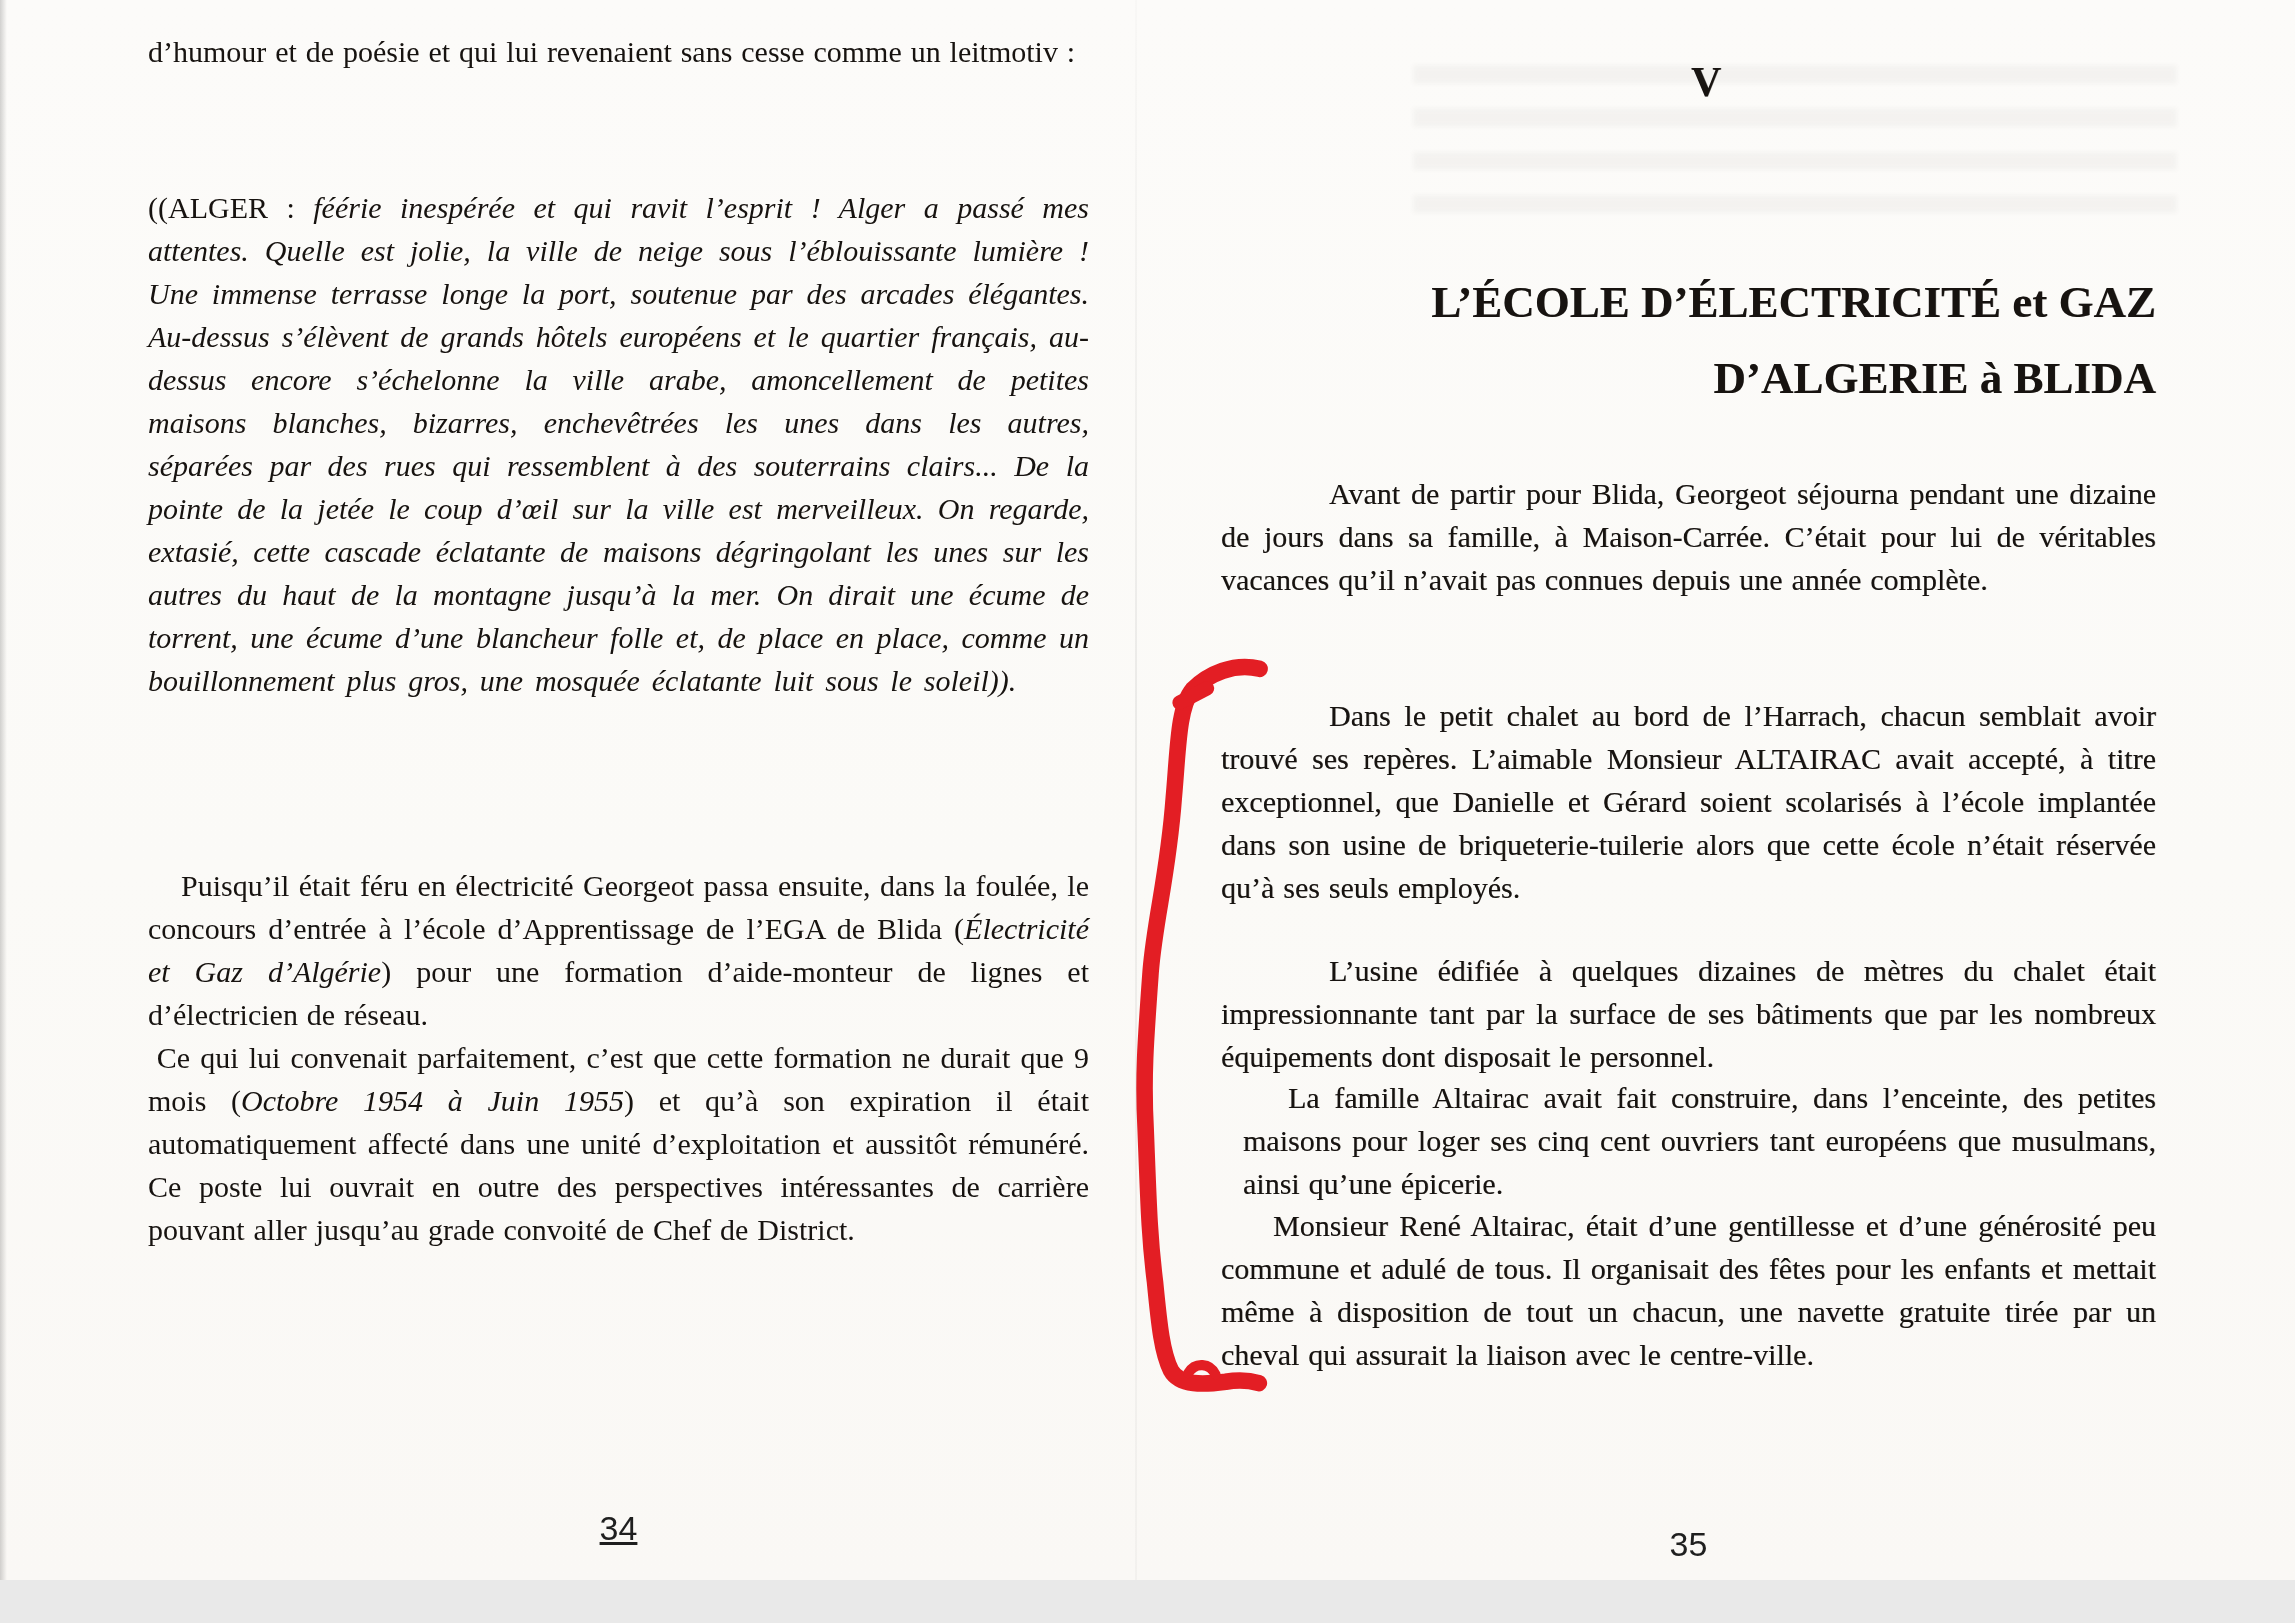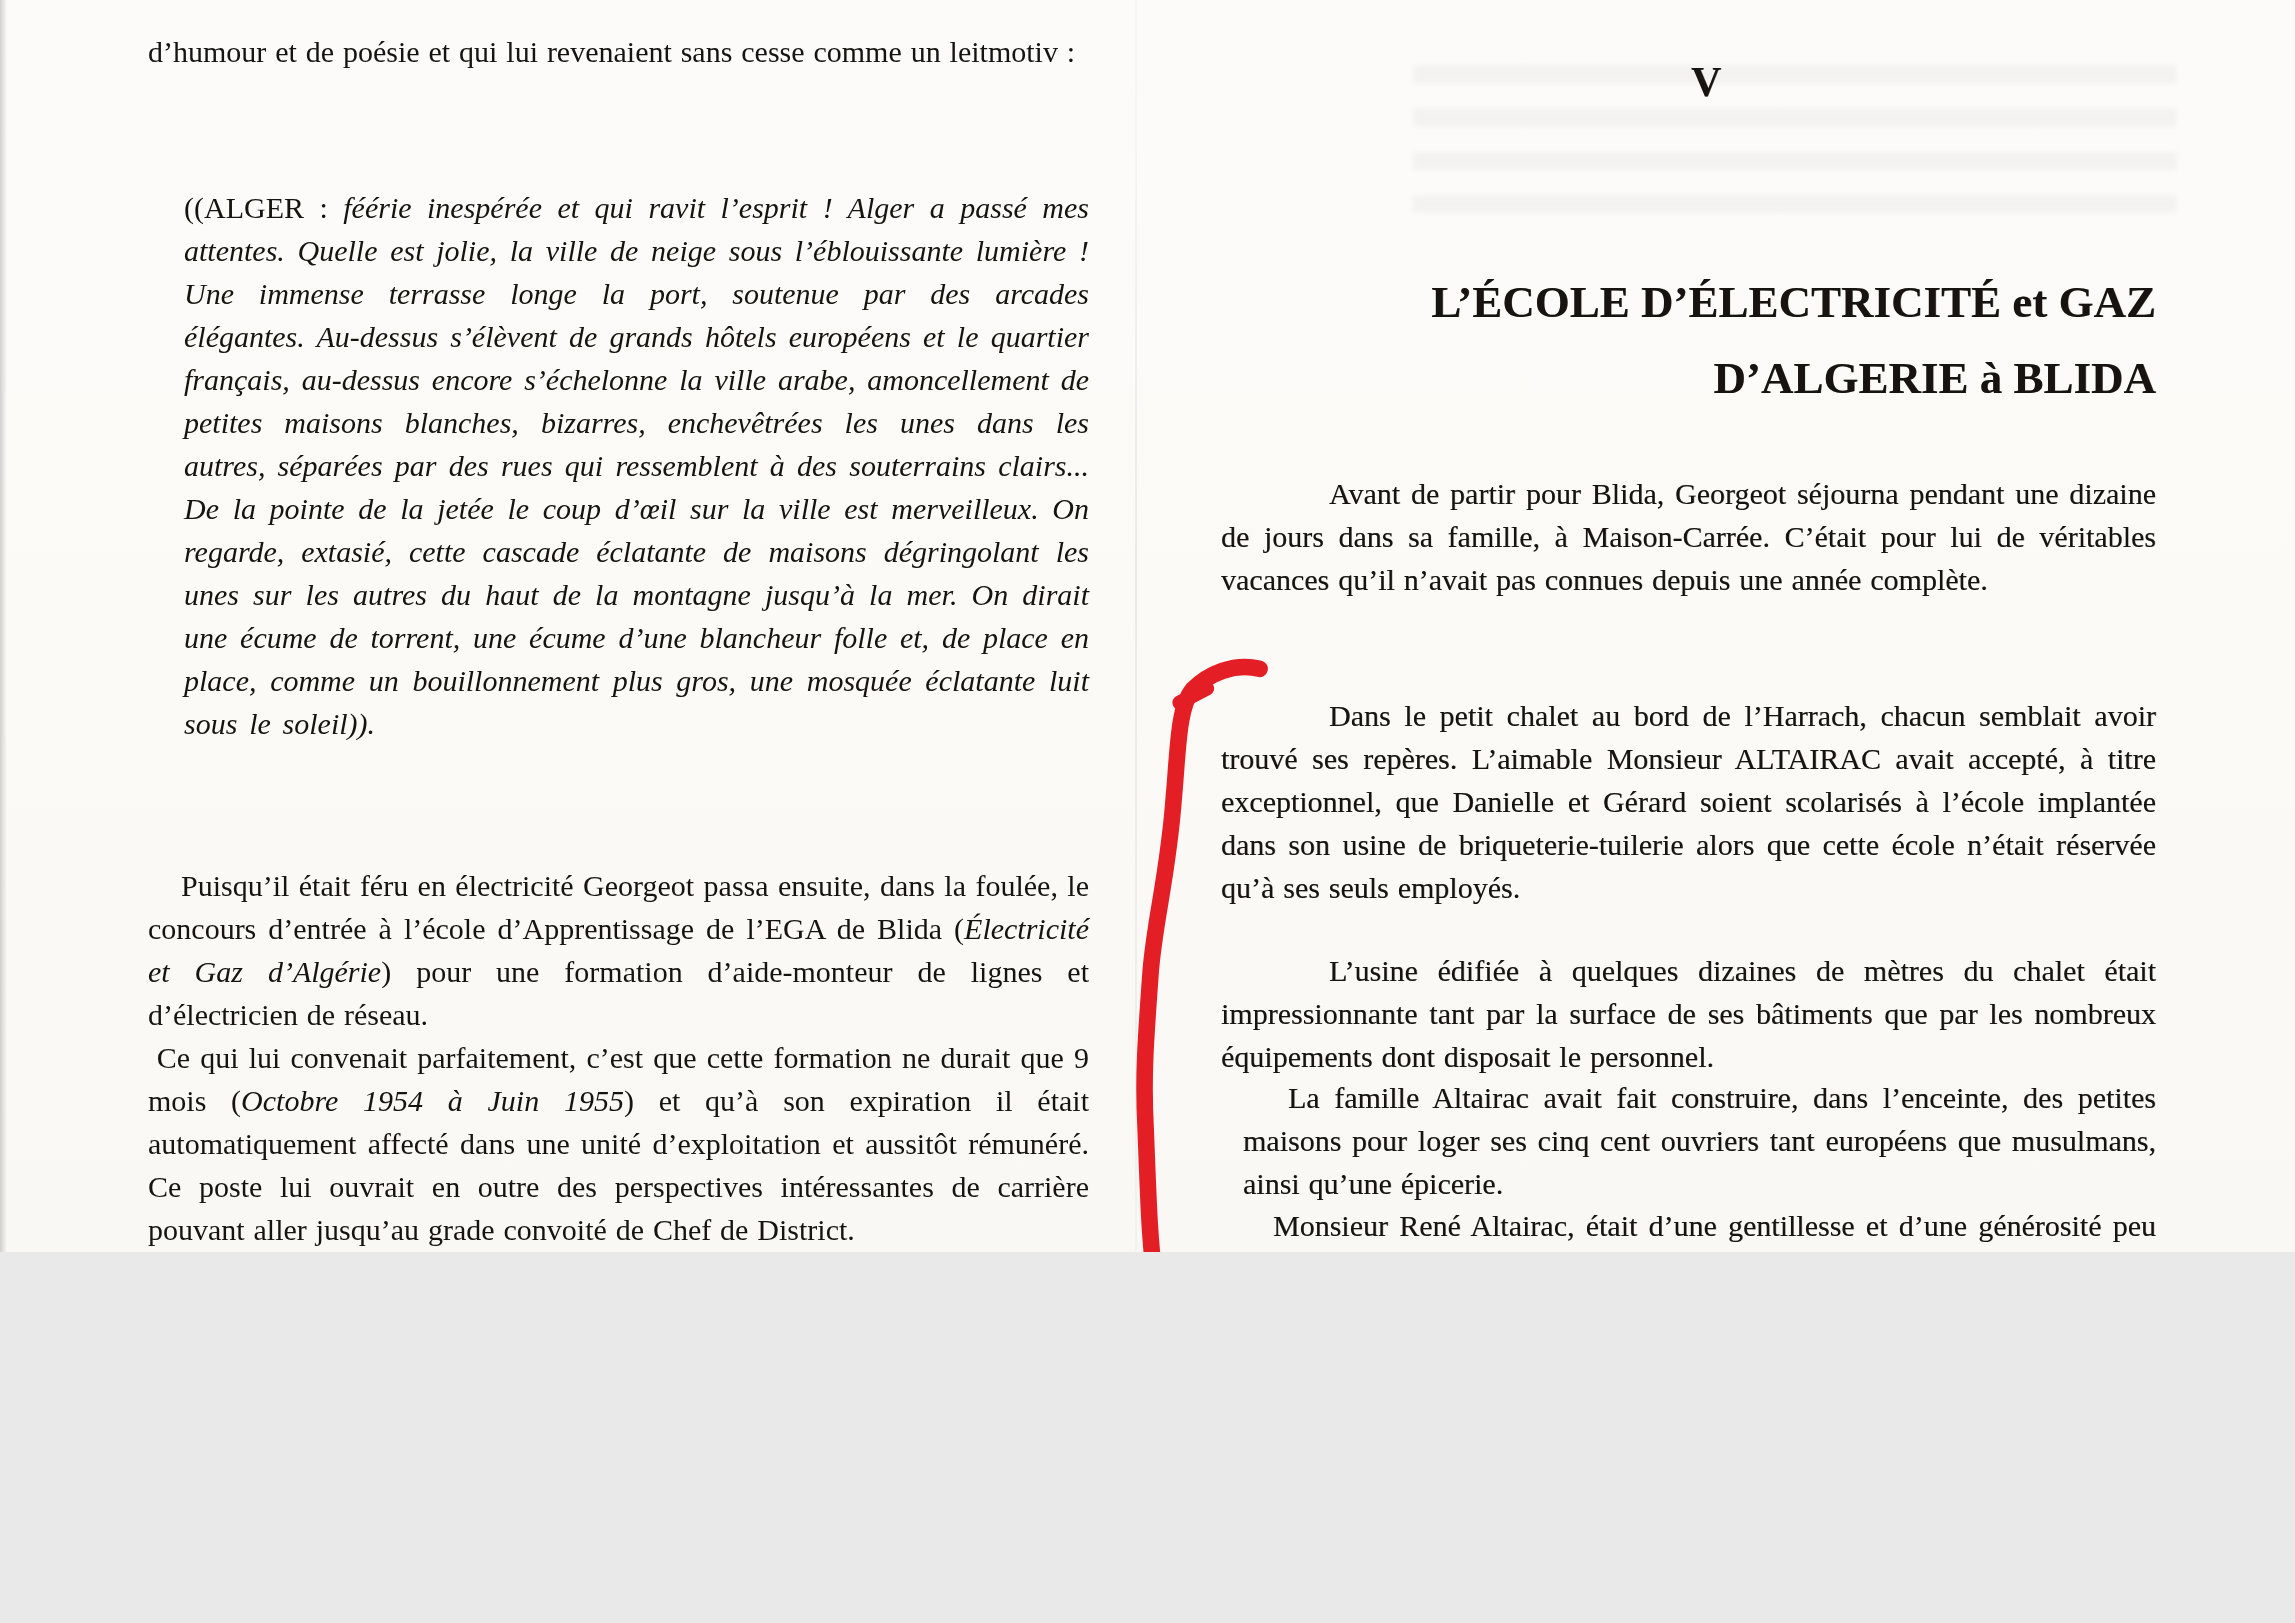--- a/index.html
+++ b/index.html
@@ -1,37 +1,37 @@
 <!DOCTYPE html>
 <html style="font-size:11.5px"><head>
 <meta charset="utf-8">
 <style>
   html,body{margin:0;padding:0;background:#e9e9e9;}
   .scan{
     position:relative;
-    width:2295px;height:1252px;
+    width:2295px;height:1580px;
     background:linear-gradient(180deg,#fcfbf9 0%,#fbfaf7 55%,#faf8f5 100%);
     overflow:hidden;
     font-family:"Liberation Serif", serif;
     color:#171310;
   }
   
   .page{position:absolute;top:0;height:100%;}
   .page-left{left:148px;width:941px;font-size:30px;line-height:43px;}
   .page-right{left:1221px;width:935px;font-size:30px;line-height:43px;
               text-shadow:0.4px 0 0 rgba(23,19,16,0.45);}
   .para{
     position:absolute;left:0;right:0;margin:0;
     text-align:justify;word-spacing:1.4px;hyphens:none;
   }
   .run{white-space:normal;}
   .i{font-style:italic;}
   
   .para[data-name="lp-intro"]{top:30px;}
-  .para[data-name="lp-quote"]{top:186px;word-spacing:4.3px;margin-left:36px;}
+  .para[data-name="lp-quote"]{top:186px;word-spacing:4.3px;}
   .para[data-name="lp-concours"]{top:864px;text-indent:33px;}
   .para[data-name="lp-formation"]{top:1036px;text-indent:8.7px;}
   
   .para[data-name="rp-avant"]{top:472px;text-indent:108px;}
   .para[data-name="rp-chalet"]{top:694px;text-indent:108px;}
   .para[data-name="rp-usine"]{top:949px;text-indent:108px;}
   .para[data-name="rp-famille"]{top:1076px;text-indent:45px;margin-left:22px;}
   .para[data-name="rp-rene"]{top:1204px;text-indent:52px;}
   
   .chapter{

